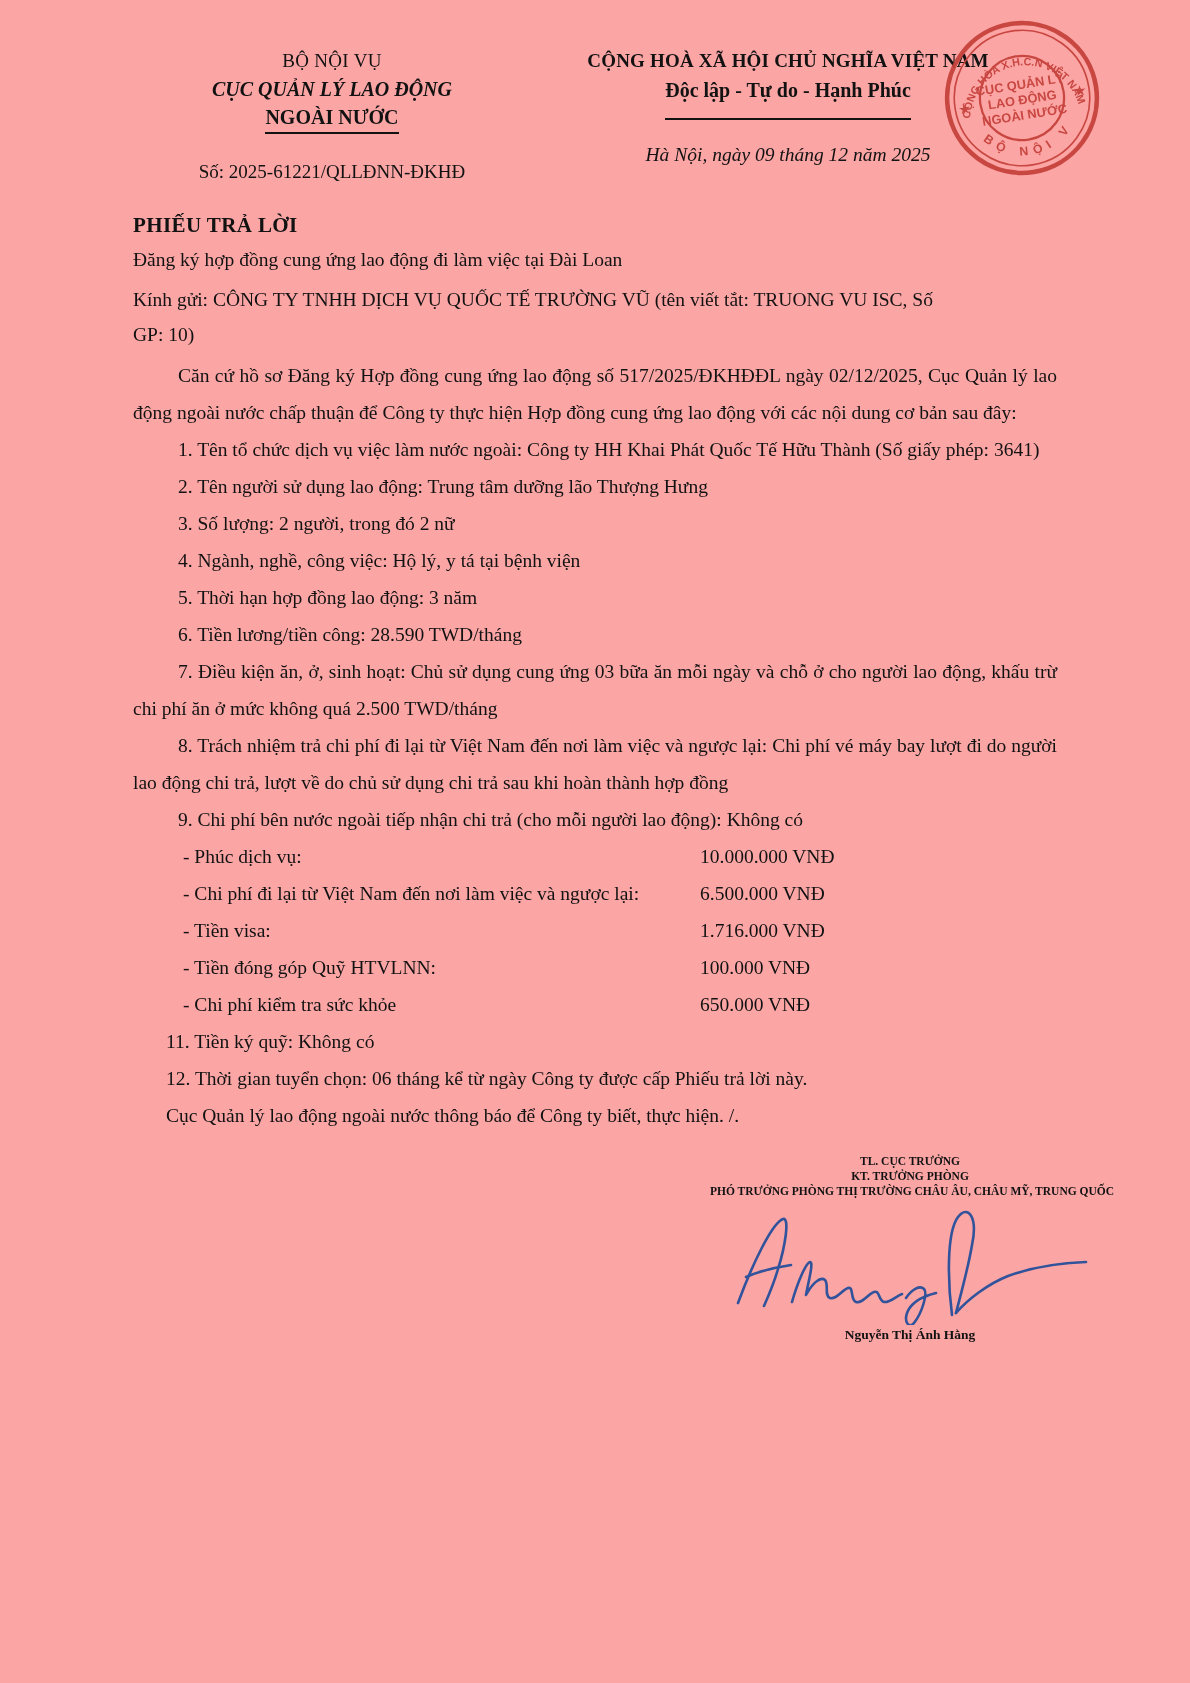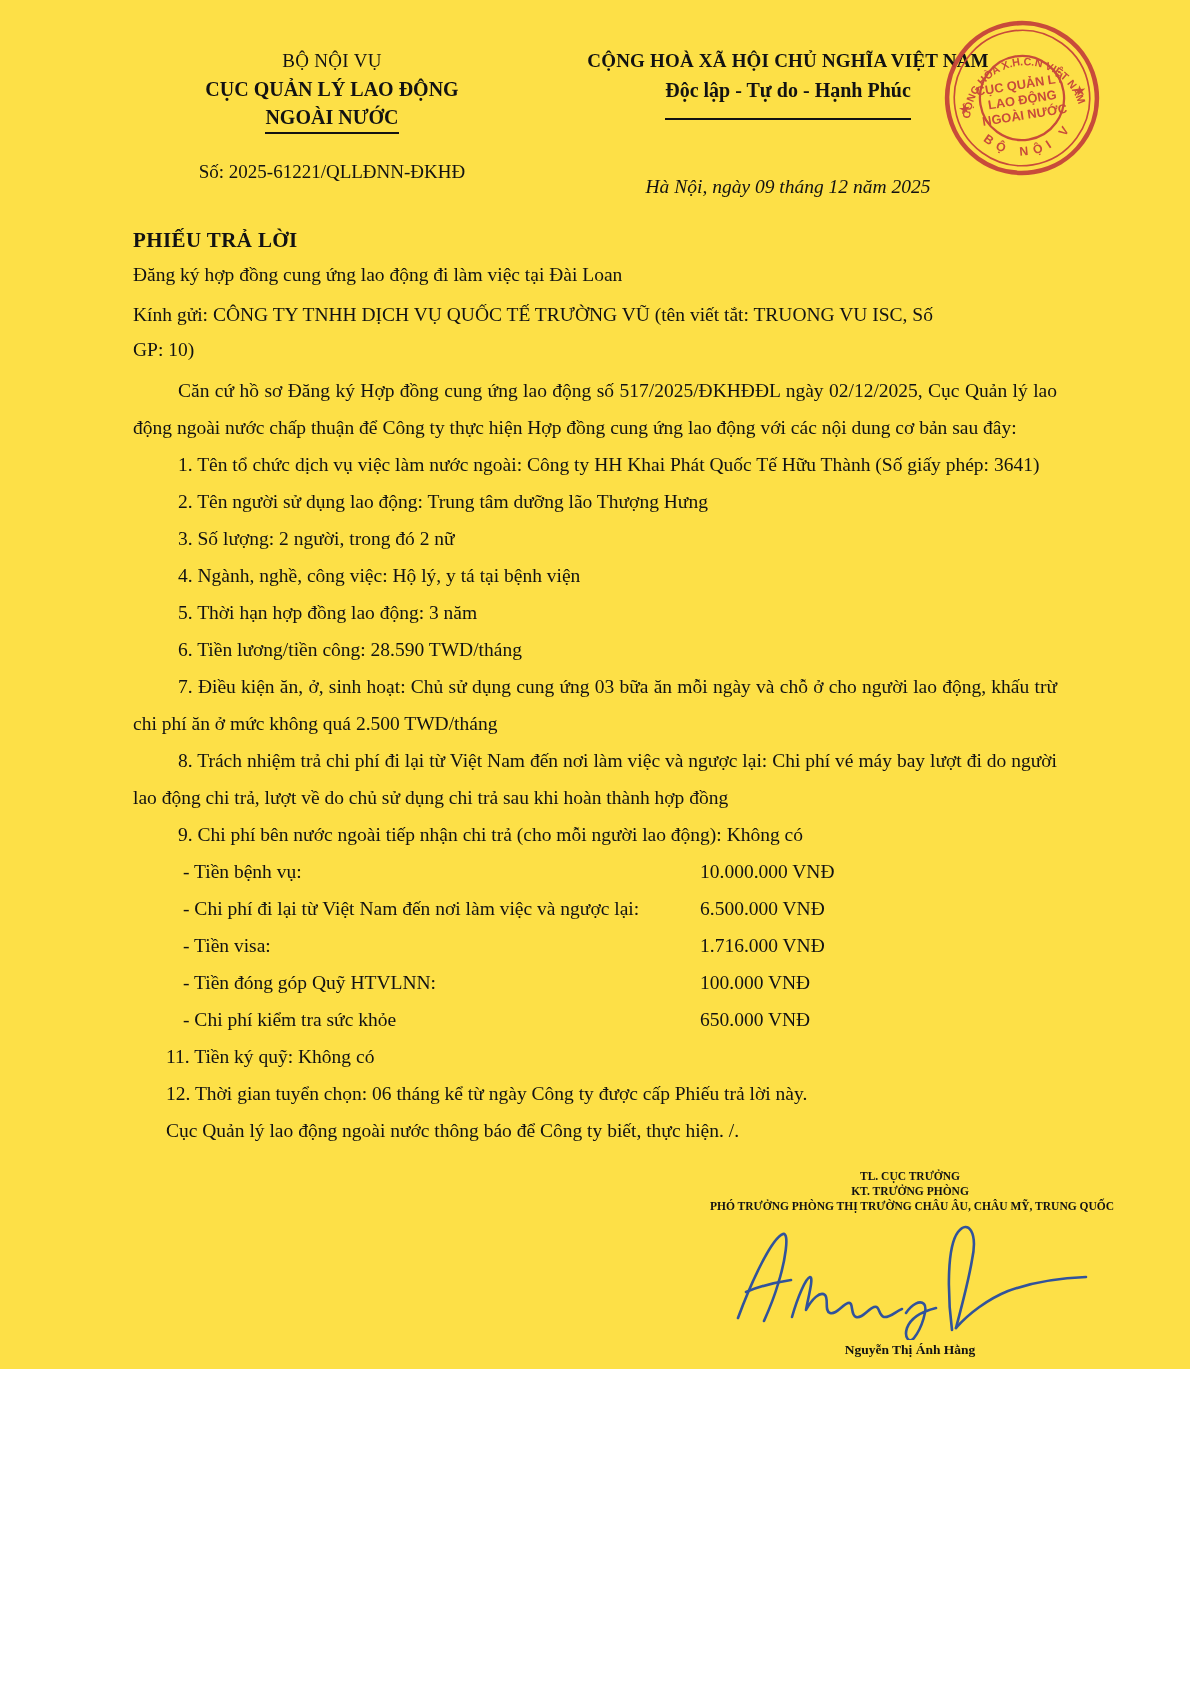--- a/index.html
+++ b/index.html
@@ -1,38 +1,38 @@
 <!DOCTYPE html>
 <html><head>
 <meta charset="utf-8">
 <style>
   html,body { margin:0; padding:0; background:#ffffff; }
   .page {
     position:relative;
-    width:1190px; height:1369px;
-    background:#fde047;
+    width:1190px; height:1683px;
+    background:#fca5a5;
     font-family:"Liberation Serif", serif;
     color:#121212;
     overflow:hidden;
   }
   .content { position:absolute; left:133px; top:0; width:924px; }
 
   
   .header { display:flex; margin-top:50px; }
   .header-left { width:398px; text-align:center; }
   .hl-1 { font-size:19px; letter-spacing:.3px; }
-  .hl-2 { font-size:20px; font-weight:bold; margin-top:6px; }
+  .hl-2 { font-size:20px; font-weight:bold; margin-top:6px;font-style:italic; }
   .hl-3 { font-size:20px; font-weight:bold; margin-top:5px; }
   .hl-3 span { display:inline-block; border-bottom:2px solid #121212; padding-bottom:3px; }
   .doc-number { font-size:19px; margin-top:27px; }
   .header-right { width:486px; margin-left:14px; text-align:center; }
   .hr-1 { font-size:19px; font-weight:bold; letter-spacing:.2px; }
   .hr-2 { font-size:20px; font-weight:bold; margin-top:7px; }
   .hr-2 span { display:inline-block; border-bottom:2px solid #121212; padding-bottom:16px; }
-  .date-line { font-size:19.5px; font-style:italic; margin-top:56px; }
+  .date-line { font-size:19.5px; font-style:italic; margin-top:24px; }
 
   
   .stamp { position:absolute; left:942px; top:18px; width:160px; height:160px; opacity:.93; }
 
   
   .title-block { text-align:left; margin-top:30px; }
   .doc-title { font-size:21px; font-weight:bold; letter-spacing:.4px; }
   .doc-subtitle { font-size:19.5px; font-weight:normal; margin-top:11px; }
   .recipient { font-size:19.5px; margin-top:11px; line-height:35px; }
 
@@ -89,21 +89,21 @@
       <p class="ind">2. Tên người sử dụng lao động: Trung tâm dưỡng lão Thượng Hưng</p>
       <p class="ind">3. Số lượng: 2 người, trong đó 2 nữ</p>
       <p class="ind">4. Ngành, nghề, công việc: Hộ lý, y tá tại bệnh viện</p>
       <p class="ind">5. Thời hạn hợp đồng lao động: 3 năm</p>
       <p class="ind">6. Tiền lương/tiền công: 28.590 TWD/tháng</p>
       <p class="just ind">7. Điều kiện ăn, ở, sinh hoạt: Chủ sử dụng cung ứng 03 bữa ăn mỗi ngày và chỗ ở cho người lao động, khấu trừ chi phí ăn ở mức không quá 2.500 TWD/tháng</p>
       <p class="just ind">8. Trách nhiệm trả chi phí đi lại từ Việt Nam đến nơi làm việc và ngược lại: Chi phí vé máy bay lượt đi do người lao động chi trả, lượt về do chủ sử dụng chi trả sau khi hoàn thành hợp đồng</p>
       <p class="ind">9. Chi phí bên nước ngoài tiếp nhận chi trả (cho mỗi người lao động): Không có</p>
 
       <div class="fee-row">
-        <span>- Tiền bệnh vụ:</span>
+        <span>- Phúc dịch vụ:</span>
         <span class="fee-value">10.000.000 VNĐ</span>
       </div>
       <div class="fee-row">
         <span>- Chi phí đi lại từ Việt Nam đến nơi làm việc và ngược lại:</span>
         <span class="fee-value">6.500.000 VNĐ</span>
       </div>
       <div class="fee-row">
         <span>- Tiền visa:</span>
         <span class="fee-value">1.716.000 VNĐ</span>
       </div>

